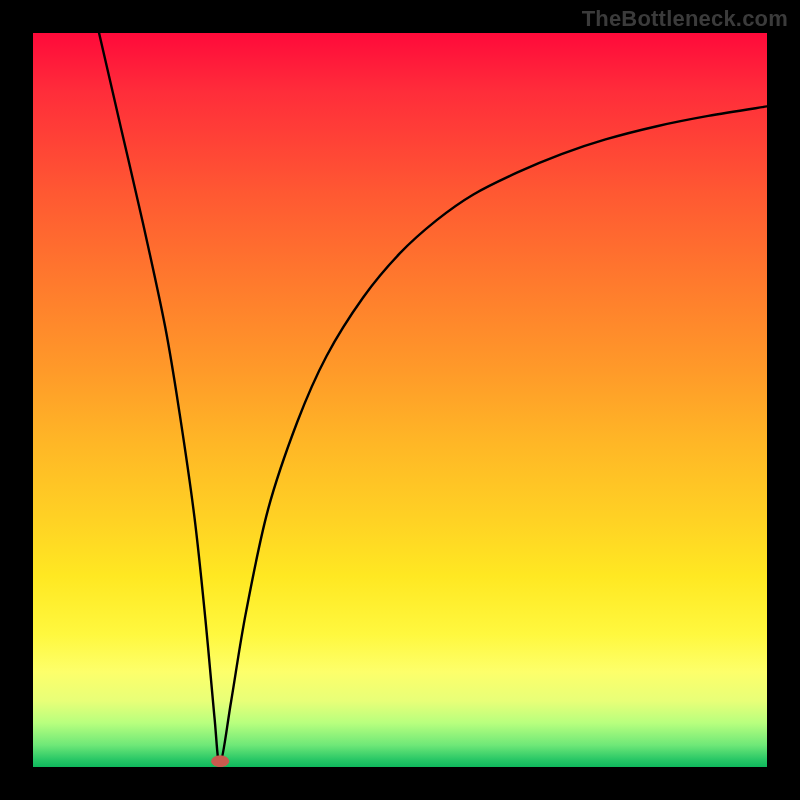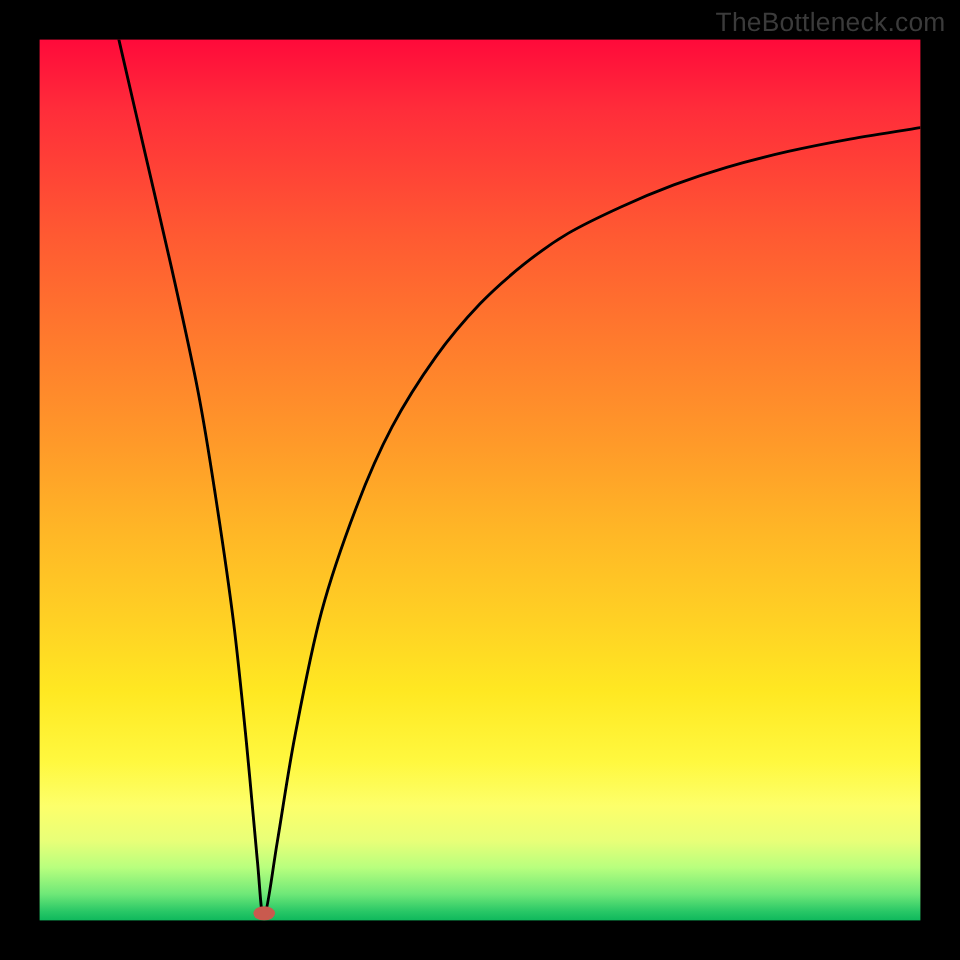--- a/index.html
+++ b/index.html
@@ -42,21 +42,21 @@
       #28c766 99%,
       #0fb85c 100%
     );
   }
   .watermark {
     position: absolute;
     top: 6px;
     right: 12px;
     color: #3b3b3b;
     font-size: 22px;
-    font-weight: 400;
+    font-weight: 700;
     letter-spacing: 0.2px;
     user-select: none;
   }
   svg.overlay {
     position: absolute;
     left: 0;
     top: 0;
     width: 734px;
     height: 734px;
   }

